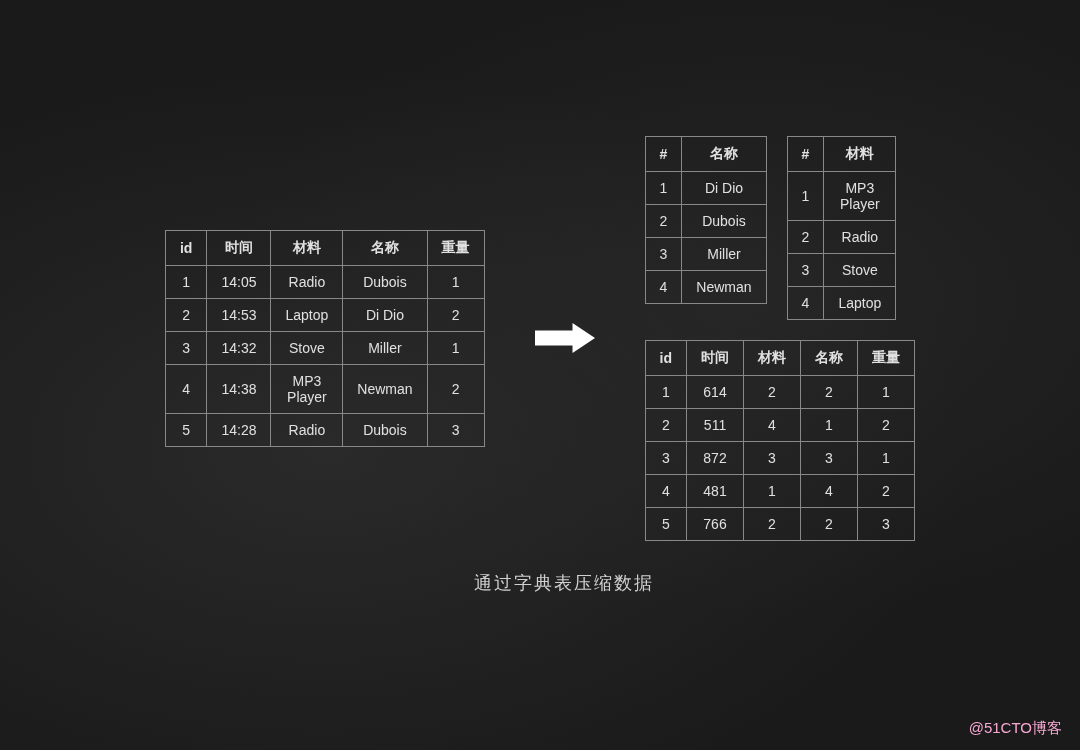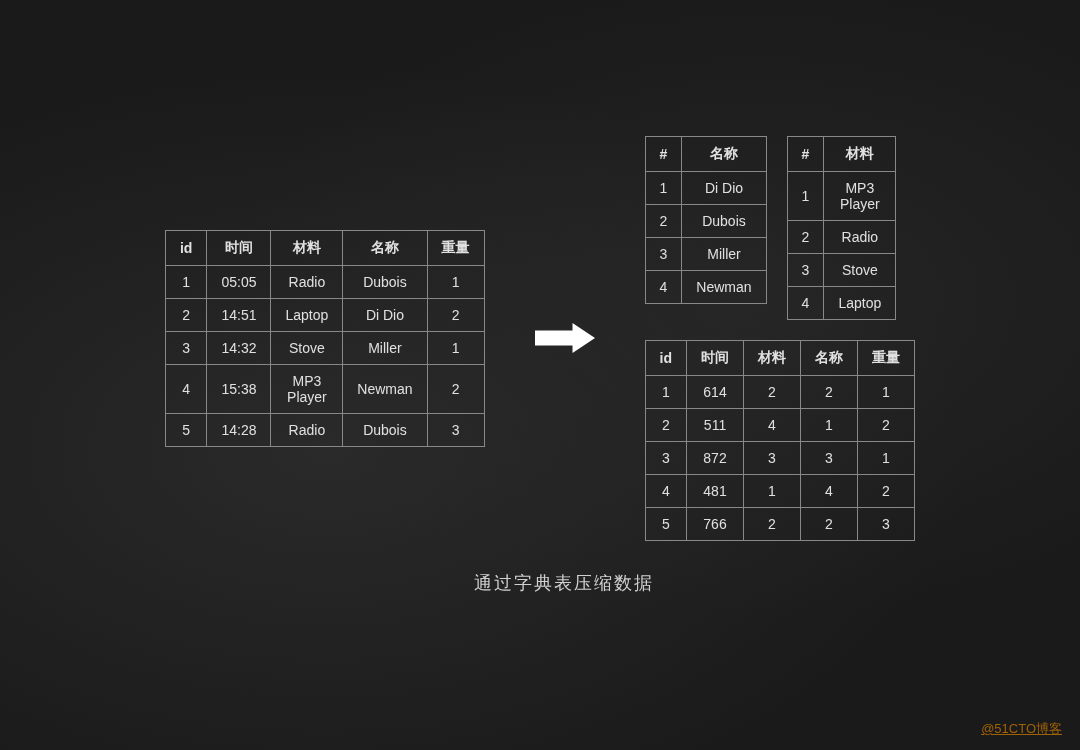--- a/index.html
+++ b/index.html
@@ -95,23 +95,22 @@
       color: #d0d0d0;
       margin-top: 30px;
       letter-spacing: 2px;
       margin-left: 48px;
     }
 
     .watermark {
       position: absolute;
       bottom: 12px;
       right: 18px;
-      font-size: 13px;
-      color: #a16207;
-      text-decoration: underline;
+      font-size: 15px;
+      color: #f9a8d4;
     }
   </style>
 </head>
 <body>
 
 <div class="main-container">
   <div class="content-area">
 
     <div class="left-section">
       <table>
@@ -120,42 +119,42 @@
               <th>id</th>
               <th>时间</th>
               <th>材料</th>
               <th>名称</th>
               <th>重量</th>
             </tr>
         </thead>
         <tbody id="left-table-body">
             <tr>
               <td>1</td>
-              <td>05:05</td>
+              <td>14:05</td>
               <td>Radio</td>
               <td>Dubois</td>
               <td>1</td>
             </tr>
             <tr>
               <td>2</td>
-              <td>14:51</td>
+              <td>14:53</td>
               <td>Laptop</td>
               <td>Di Dio</td>
               <td>2</td>
             </tr>
             <tr>
               <td>3</td>
               <td>14:32</td>
               <td>Stove</td>
               <td>Miller</td>
               <td>1</td>
             </tr>
             <tr>
               <td>4</td>
-              <td>15:38</td>
+              <td>14:38</td>
               <td>MP3<br>Player</td>
               <td>Newman</td>
               <td>2</td>
             </tr>
             <tr>
               <td>5</td>
               <td>14:28</td>
               <td>Radio</td>
               <td>Dubois</td>
               <td>3</td>

